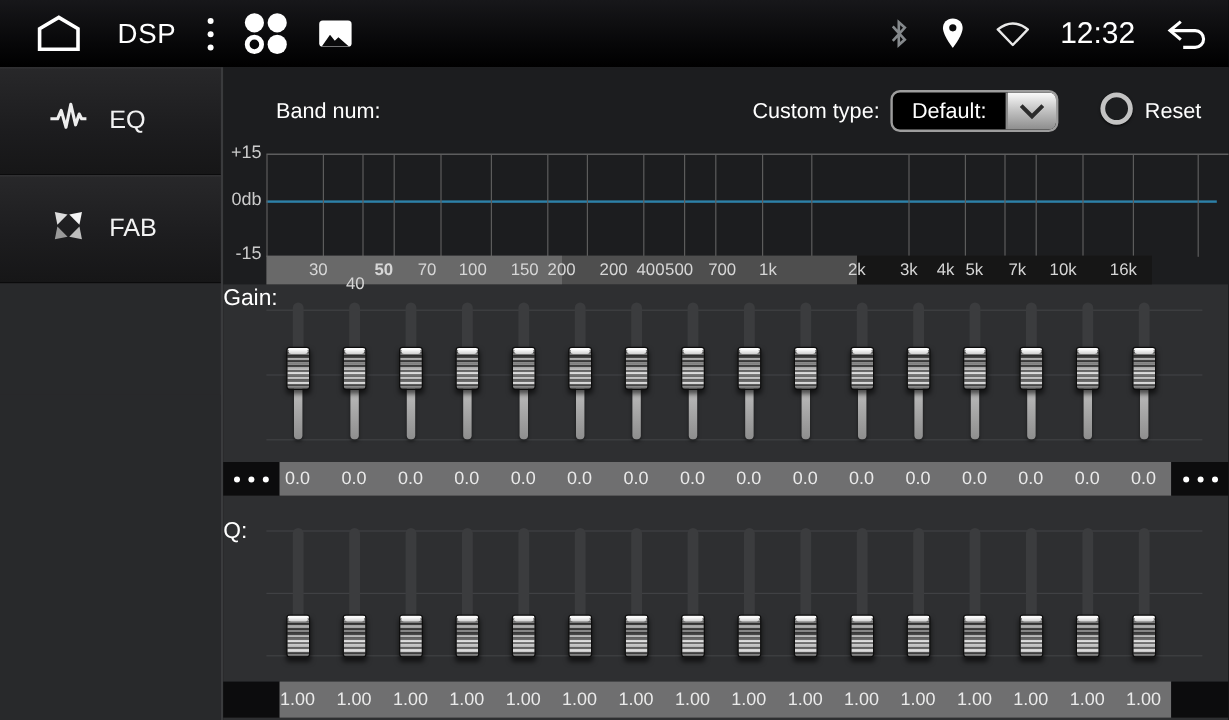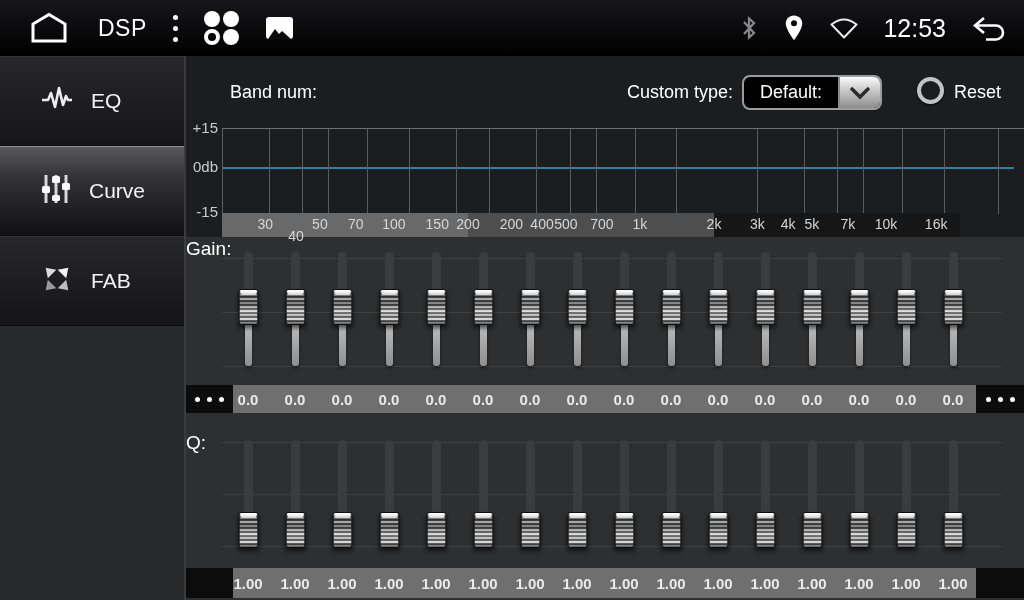--- a/index.html
+++ b/index.html
@@ -70,21 +70,21 @@
     border:1px solid #0d0d0d;cursor:pointer;
     background:
       repeating-linear-gradient(180deg,rgba(255,255,255,.30) 0 2px,rgba(0,0,0,.42) 2px 4px),
       linear-gradient(180deg,#ffffff 0%,#e3e3e3 8%,#2b2b2b 14%,#8a8a8a 26%,#4a4a4a 38%,#9d9d9d 52%,#d2d2d2 64%,#9a9a9a 76%,#cfcfcf 86%,#5c5c5c 94%,#1d1d1d 100%);
     box-shadow:0 3px 4px rgba(0,0,0,.6);}
   .knob::before{content:"";position:absolute;left:1px;right:1px;top:1px;height:4px;border-radius:2px;
     background:linear-gradient(180deg,#fff,#cfcfcf);}
 
   .val-row{position:absolute;height:28px;}
   .val-bar{position:absolute;left:47px;width:743px;height:100%;background:#6f6f70;}
-  .val-cell{position:absolute;top:50%;transform:translate(-50%,-50%);color:#eaeaea;font-size:15px;font-weight:bold;}
+  .val-cell{position:absolute;top:50%;transform:translate(-50%,-50%);color:#eaeaea;font-size:15px;}
   .more-cell{position:absolute;top:0;width:47px;height:100%;background:#0c0c0d;display:flex;align-items:center;justify-content:center;gap:7px;cursor:pointer;}
   .more-cell i{width:5px;height:5px;border-radius:50%;background:#fff;}
   .more-cell.right{left:790px;width:48px;}
 </style>
 </head>
 <body>
 
 <div class="app">
 
   <header class="topbar">
@@ -122,56 +122,38 @@
         <svg width="22" height="28" viewBox="0 0 22 28">
           <path d="M11 1.5 C6 1.5 2.8 5.2 2.8 9.4 c0 6.2 8.2 16.6 8.2 16.6 s8.2-10.4 8.2-16.6 C19.2 5.2 16 1.5 11 1.5 z" fill="#fff"></path>
           <circle cx="11" cy="9.2" r="3" fill="#0b0b0c"></circle>
         </svg>
       </div>
       <div class="tb-item">
         <svg width="30" height="24" viewBox="0 0 30 24">
             <path d="M2.5 8.5 Q15 -1.5 27.5 8.5 L15 21.5 Z" fill="none" stroke="#e9e9e9" stroke-width="2" stroke-linejoin="round"></path>
           </svg>
       </div>
-      <div class="tb-item time">12:53</div>
+      <div class="tb-item time">12:32</div>
       <div class="tb-item">
         <svg width="38" height="28" viewBox="0 0 38 28">
           <path d="M14 4 L5 11.5 L14 19" fill="none" stroke="#fff" stroke-width="2.6"></path>
           <path d="M5 11.5 H26 a7 7 0 0 1 0 14 h-10" fill="none" stroke="#fff" stroke-width="2.6"></path>
         </svg>
       </div>
     </div>
   </header>
 
   <nav class="sidebar">
     <div class="side-item">
       <span>
         <svg width="34" height="30" viewBox="0 0 34 30">
             <polyline points="2,16 8,16 11,9 15,23 19,4 23,21 26,12 28,16 32,16" fill="none" stroke="#ededed" stroke-width="2.6" stroke-linejoin="round"></polyline>
           </svg>
       </span>
       <span class="lbl">EQ</span>
-    </div>
-    <div class="side-item active">
-      <span>
-        <svg width="32" height="32" viewBox="0 0 32 32">
-          <g stroke="#d9d9d9" stroke-width="3">
-              <line x1="6" y1="2" x2="6" y2="30"></line>
-              <line x1="16" y1="2" x2="16" y2="30"></line>
-              <line x1="26" y1="2" x2="26" y2="30"></line>
-            </g>
-          <g fill="#fafafa">
-              <rect x="2" y="13" width="8" height="7" rx="1.5"></rect>
-              <rect x="12" y="3" width="8" height="7" rx="1.5"></rect>
-              <rect x="12" y="22" width="8" height="6" rx="1.5"></rect>
-              <rect x="22" y="10" width="8" height="7" rx="1.5"></rect>
-            </g>
-        </svg>
-      </span>
-      <span class="lbl">Curve</span>
     </div>
     <div class="side-item">
       <span>
         <svg width="34" height="34" viewBox="0 0 34 34">
           <g transform="rotate(45 17 17)">
             <polygon points="17,1 23,10 11,10" fill="#f5f5f5"></polygon>
             <polygon points="17,33 23,24 11,24" fill="#9a9a9a"></polygon>
             <polygon points="1,17 10,11 10,23" fill="#dcdcdc"></polygon>
             <polygon points="33,17 24,11 24,23" fill="#bdbdbd"></polygon>
           </g>
@@ -220,21 +202,21 @@
         <div class="vline" style="left: 72.5364%;"></div>
         <div class="vline" style="left: 76.701%;"></div>
         <div class="vline" style="left: 79.9313%;"></div>
         <div class="vline" style="left: 84.8023%;"></div>
         <div class="vline" style="left: 89.9657%;"></div>
         <div class="vline" style="left: 96.7697%;"></div>
       </div>
     <div class="freq-strip" id="freq-strip">
         <span class="freq-tick" style="left: 5.86971%;">30</span>
         <span class="freq-tick" style="left: 10.0343%; margin-top: 12px;">40</span>
-        <span class="freq-tick" style="left: 13.2647%;">50</span>
+        <span class="freq-tick" style="left: 13.2647%; font-weight: bold;">50</span>
         <span class="freq-tick" style="left: 18.1356%;">70</span>
         <span class="freq-tick" style="left: 23.299%;">100</span>
         <span class="freq-tick" style="left: 29.1687%;">150</span>
         <span class="freq-tick" style="left: 33.3333%;">200</span>
         <span class="freq-tick" style="left: 39.203%;">200</span>
         <span class="freq-tick" style="left: 43.3677%;">400</span>
         <span class="freq-tick" style="left: 46.598%;">500</span>
         <span class="freq-tick" style="left: 51.4689%;">700</span>
         <span class="freq-tick" style="left: 56.6323%;">1k</span>
         <span class="freq-tick" style="left: 66.6667%;">2k</span>

